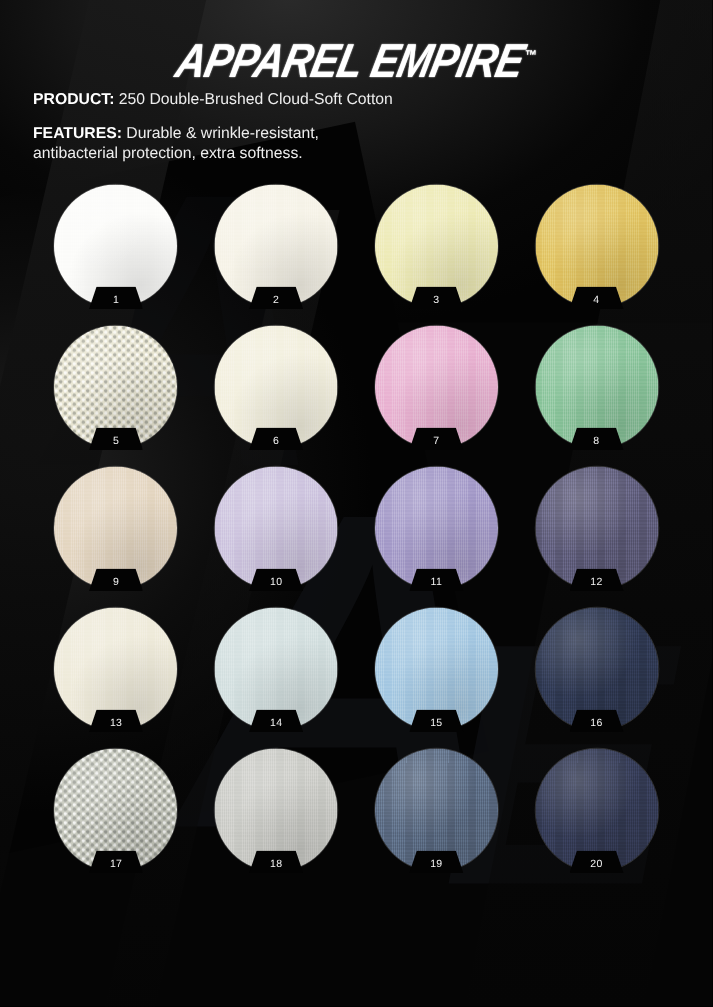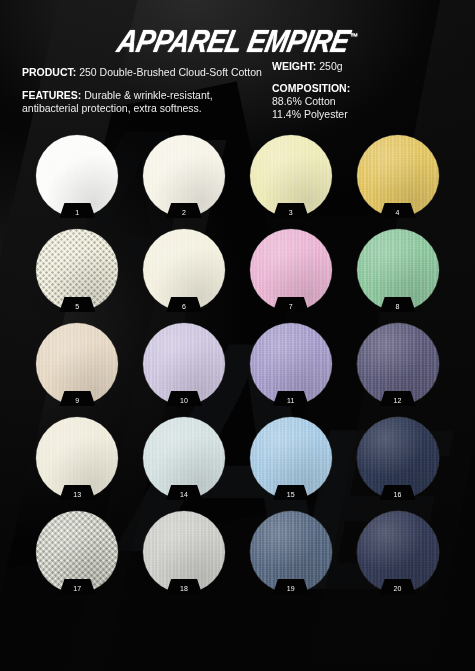--- a/index.html
+++ b/index.html
@@ -62,21 +62,20 @@
     text-shadow:0 0 1px #fff;
   }
   .logo .tm{
     font-size:8px; vertical-align:super; font-style:normal;
     transform:skewX(12deg); display:inline-block; letter-spacing:0;
   }
 
   .specs{
     display:flex; gap:0; padding-top:16px;
     color:#f2f2f2;
-    align-items:center;
   }
   .spec-col-left{ width:250px; }
   .spec-col-right{ width:175px; }
   .spec-line{ font-size:10.5px; line-height:13px; color:#ededed; }
   .spec-line b{ color:#ffffff; font-weight:bold; }
   .spec-block{ margin-bottom:0; }
   .gap-sm{ height:10px; }
   .gap-xs{ height:9px; }
 
   
@@ -178,32 +177,20 @@
           <b>PRODUCT:</b>
           <span>250 Double-Brushed Cloud-Soft Cotton</span>
         </div>
         <div class="gap-sm"></div>
         <div class="spec-line spec-block">
           <b>FEATURES:</b>
           <span>Durable &amp; wrinkle-resistant, antibacterial protection, extra softness.</span>
         </div>
       </div>
 
-      <div class="spec-col-right">
-        <div class="spec-line spec-block">
-          <b>WEIGHT:</b>
-          <span>250g</span>
-        </div>
-        <div class="gap-xs"></div>
-        <div class="spec-line">
-          <b>COMPOSITION:</b>
-        </div>
-        <div class="spec-line">88.6% Cotton</div>
-        <div class="spec-line">11.4% Polyester</div>
-      </div>
 
     </div>
   </div>
 
   <div class="grid" id="swatch-grid">
       <div class="cell">
         <div class="disc">
           <div class="fill" style="background: rgb(253, 253, 251);"></div>
           <div class="rib"></div>
           <div class="rib-h"></div>

